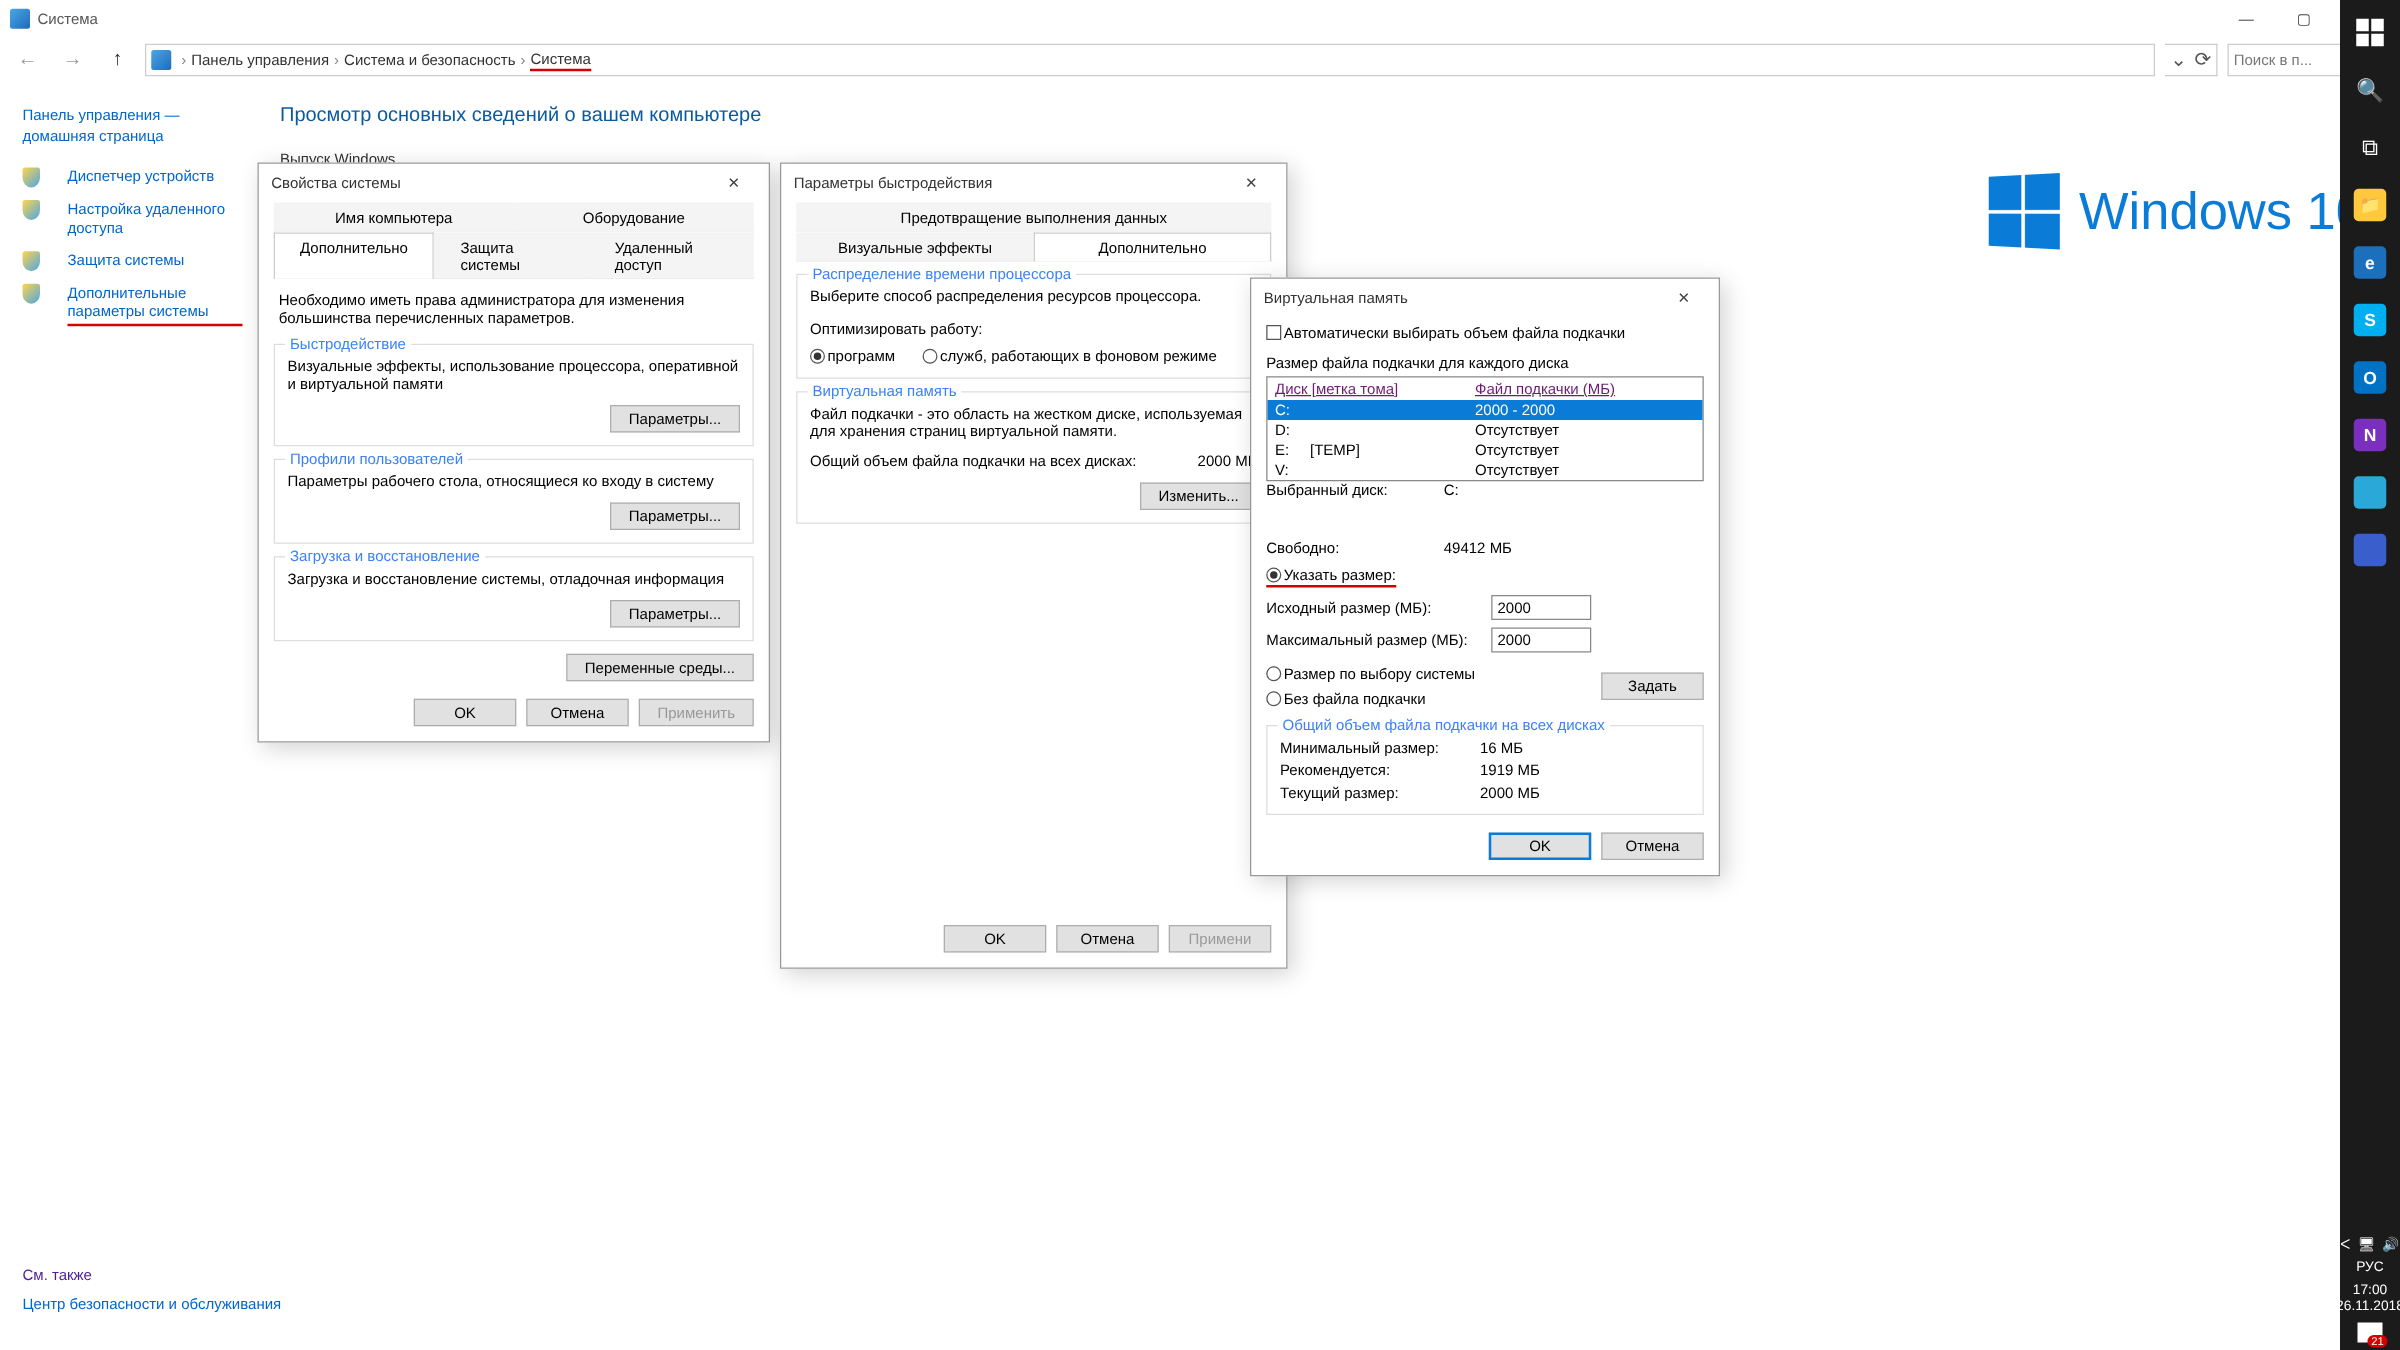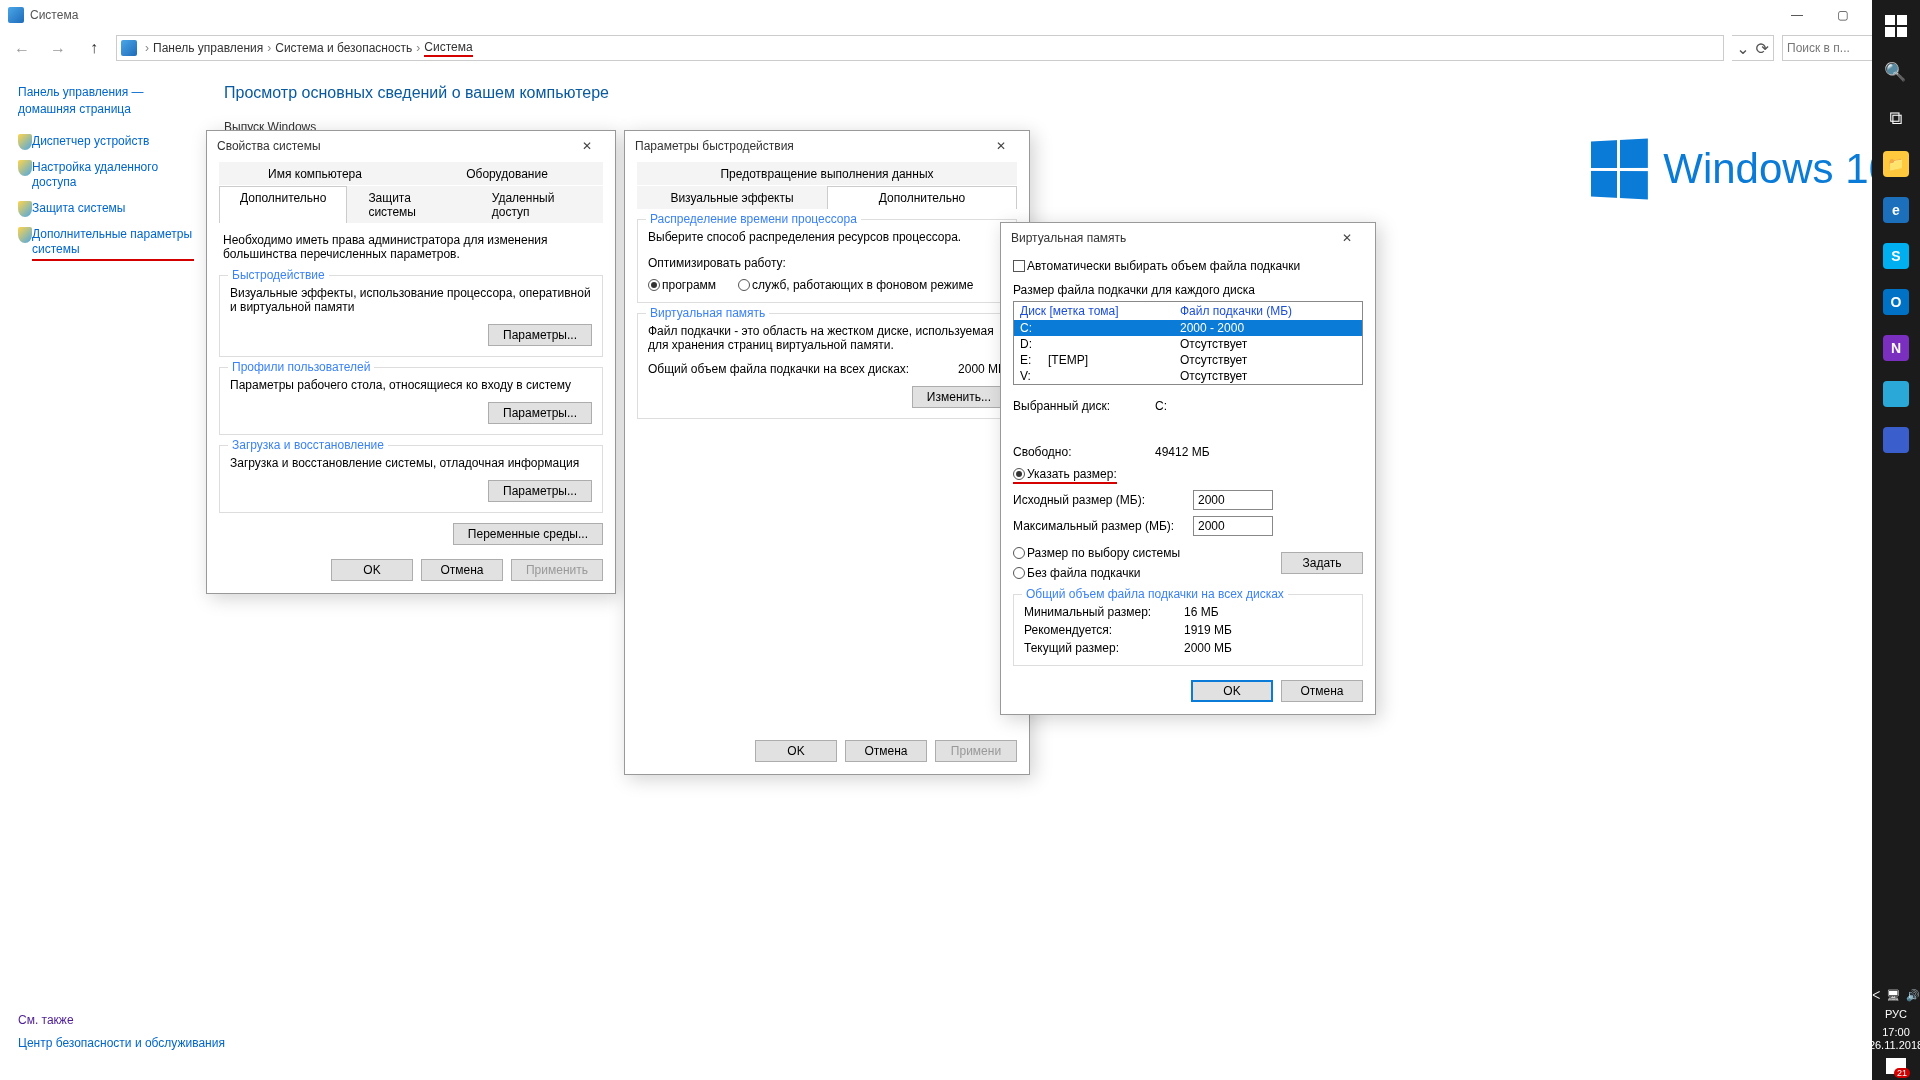--- a/index.html
+++ b/index.html
@@ -21,21 +21,21 @@
 .breadcrumb .item { color:#333; }
 .bc-actions { display:flex; align-items:center; border:1px solid #ccc; border-left:none; height:26px; padding:0 4px; gap:6px; color:#555; }
 .search { width: 130px; height: 26px; border: 1px solid #ccc; display:flex; align-items:center; padding:0 4px; color:#777; font-size:12px; gap:4px;}
 
 .underline-red { border-bottom: 2px solid #d40000; padding-bottom:1px; }
 
 
 .main { display: flex; height: calc(100% - 66px); }
 .sidebar { width: 200px; padding: 18px 6px 6px 18px; font-size: 12px; }
 .sidebar .home { color: #0066cc; margin-bottom: 16px; line-height: 1.4; }
-.sidebar .item { display:flex; align-items:flex-start; gap:0; color:#0066cc; margin-bottom:10px; line-height:1.3; }
+.sidebar .item { display:flex; align-items:flex-start; gap:22px; color:#0066cc; margin-bottom:10px; line-height:1.3; }
 .sidebar .shield { width:14px; height:16px; background:linear-gradient(135deg,#ffd54a,#4aa6e8); border-radius:2px 2px 50% 50%; flex-shrink:0; }
 .sidebar .bottom { position:absolute; bottom:28px; left:18px; font-size:12px; }
 .sidebar .bottom .hdr { color:#4c1d95; margin-bottom:8px; }
 .sidebar .bottom .lnk { color:#0066cc; line-height:1.4; }
 
 .content { flex:1; padding: 18px 24px; position:relative; }
 .content h1 { font-size: 16px; font-weight: 400; color:#0a5aa0; margin:0 0 18px 0; }
 .content .section-label { font-size:12px; color:#333; margin-bottom:4px;}
 .content .helpq { position:absolute; right:8px; top:2px; width:18px; height:18px; border-radius:50%; background:#0a5aa0; color:#fff; font-size:12px; display:flex; align-items:center; justify-content:center;}
 
@@ -62,21 +62,21 @@
 .btn { background:#e1e1e1; border:1px solid #adadad; padding:3px 14px; font-size:12px; min-width:82px; text-align:center; }
 .btn.primary { border:2px solid #0a7bd6; padding:2px 13px; }
 .btnrow { display:flex; gap:8px; justify-content:flex-end; margin-top:10px; }
 
 .radio, .check { display:inline-flex; align-items:center; gap:2px; }
 .radio .dot { width:12px; height:12px; border:1px solid #555; border-radius:50%; display:flex; align-items:center; justify-content:center;}
 .radio.checked .dot::after { content:""; width:6px; height:6px; background:#333; border-radius:50%; }
 .check .box { width:12px; height:12px; border:1px solid #555; }
 
 .drive-list { border:1px solid #888; margin-top:4px; font-size:12px; }
-.drive-list .hdr { display:flex; padding:2px 6px; color:#1d4ed8; }
+.drive-list .hdr { display:flex; padding:2px 6px; color:#701a75;text-decoration:underline; }
 .drive-list .row { display:flex; padding:1px 6px; }
 .drive-list .row.sel { background:#0a7bd6; color:#fff; }
 .drive-list .c1 { width:160px; }
 .drive-list .c2 { flex:1; text-align:left; }
 
 input.txt { border:1px solid #888; padding:2px 4px; font-size:12px; width:80px; }
 
 
 .taskbar { position:absolute; right:0; top:0; width:48px; height:100%; background:#1b1b1b; display:flex; flex-direction:column; align-items:center; padding-top:6px; gap:6px; }
 .taskbar .ticon { width:40px; height:40px; display:flex; align-items:center; justify-content:center; color:#fff; font-size:18px; }
@@ -303,21 +303,21 @@
       <div class="row">
           <span class="c1"><span>E:</span>&nbsp;&nbsp;&nbsp;&nbsp;&nbsp;<span>[TEMP]</span></span>
           <span class="c2">Отсутствует</span>
         </div>
       <div class="row">
           <span class="c1"><span>V:</span> <span></span></span>
           <span class="c2">Отсутствует</span>
         </div>
     </div>
 
-    <div style="margin-top:14px; display:grid; grid-template-columns:110px auto; row-gap:2px; column-gap:28px;gap:32px;">
+    <div style="display:grid; grid-template-columns:110px auto; row-gap:2px; column-gap:28px;gap:32px;">
       <span>Выбранный диск:</span>
         <span>C:</span>
       <span>Свободно:</span>
         <span>49412 МБ</span>
     </div>
 
     <label class="radio checked underline-red" style="margin-top:8px;">
         <span class="dot"></span>
         <span>Указать размер:</span>
       </label>

